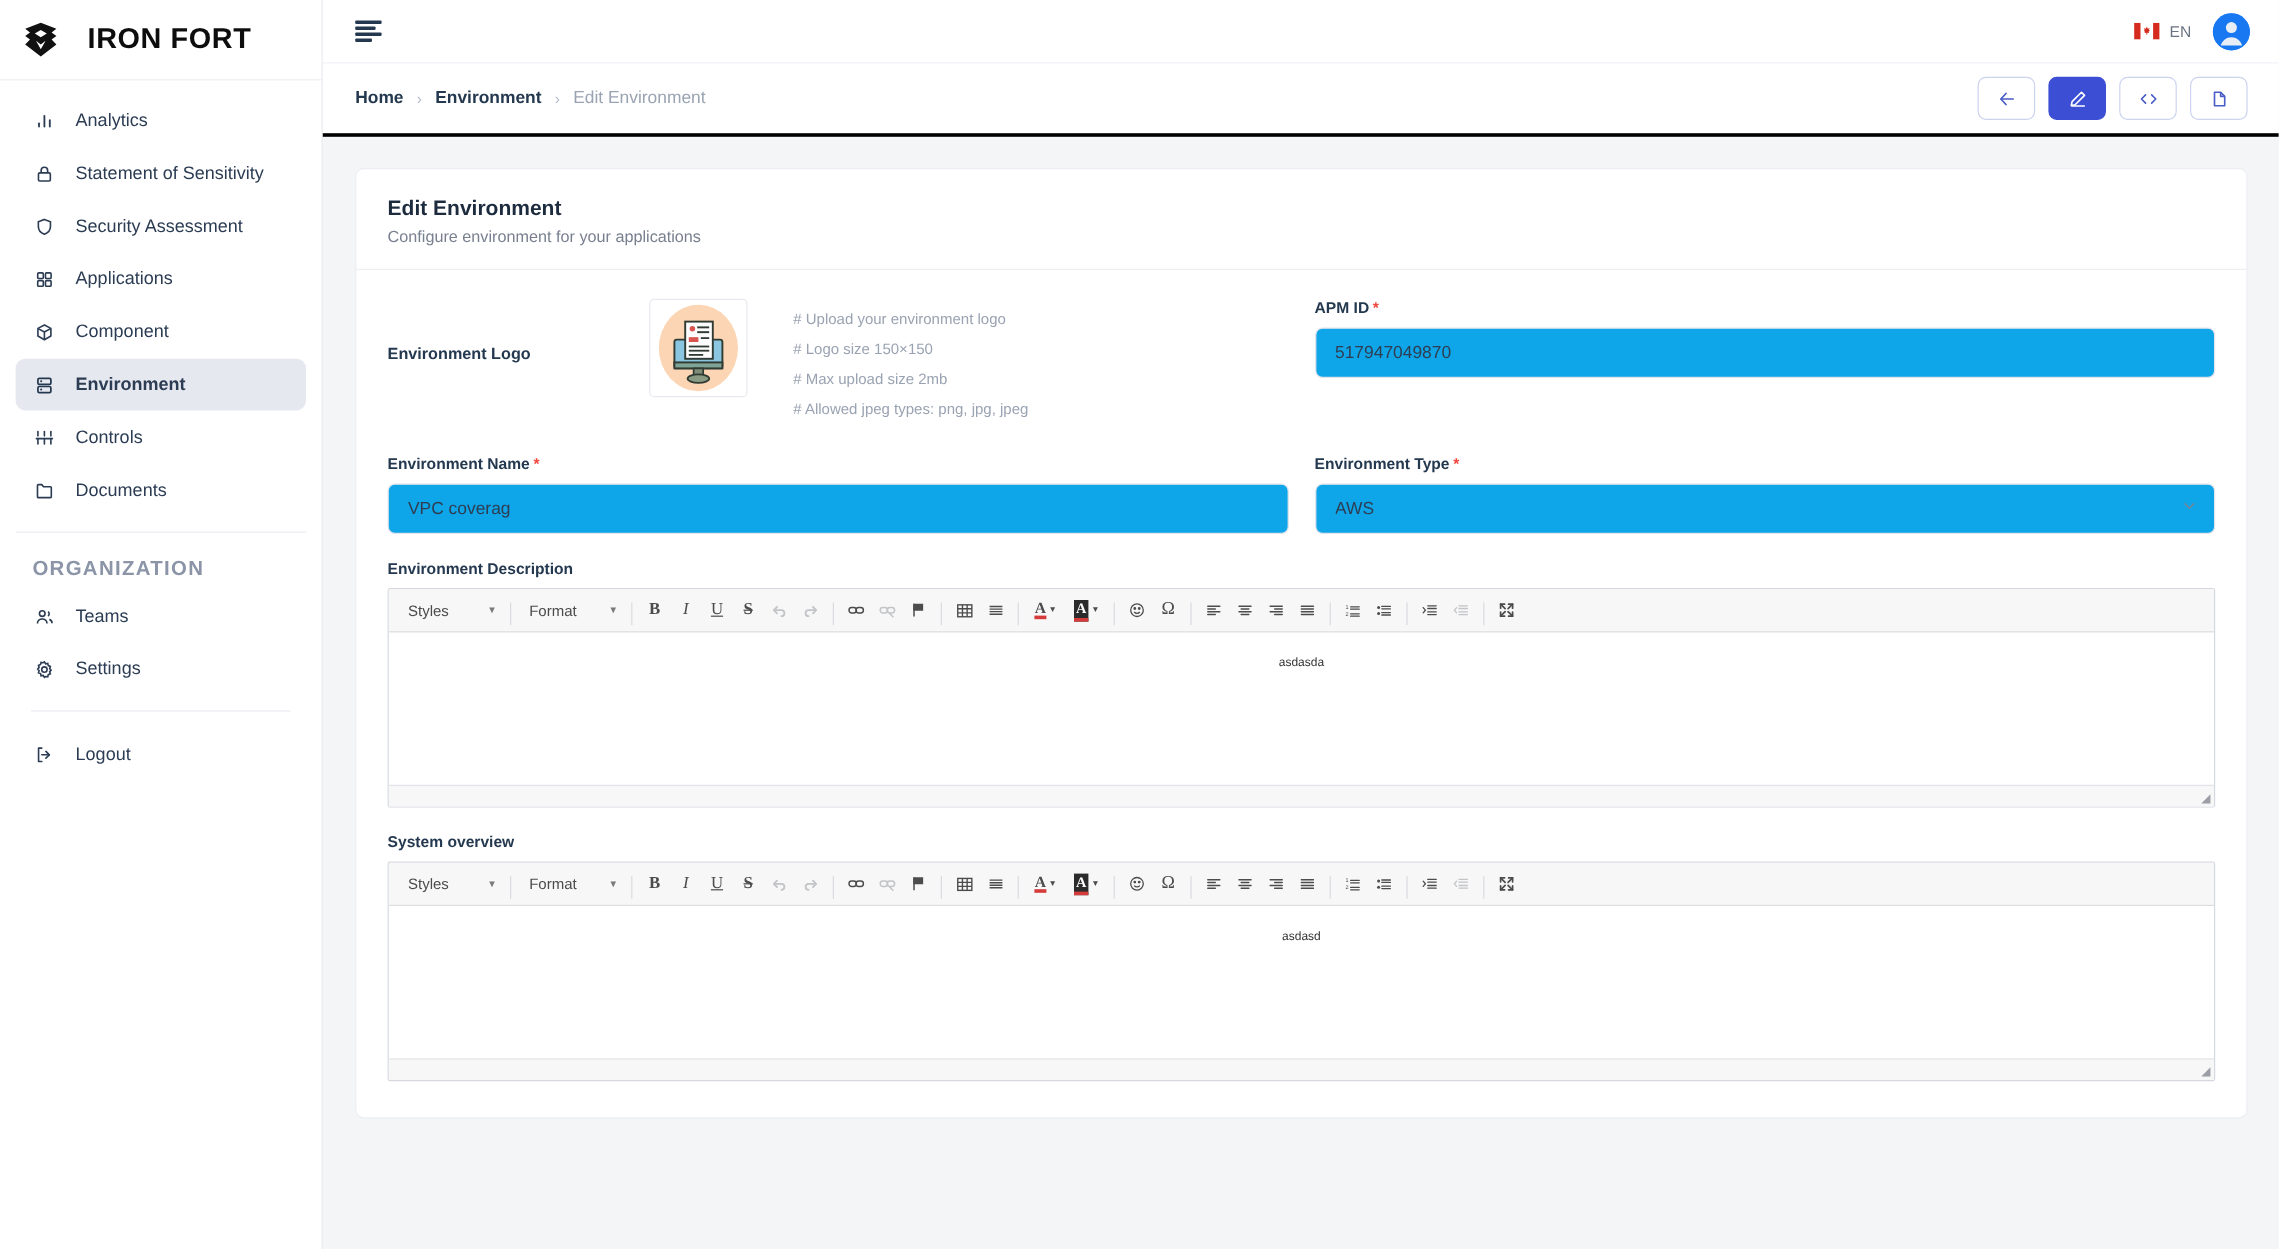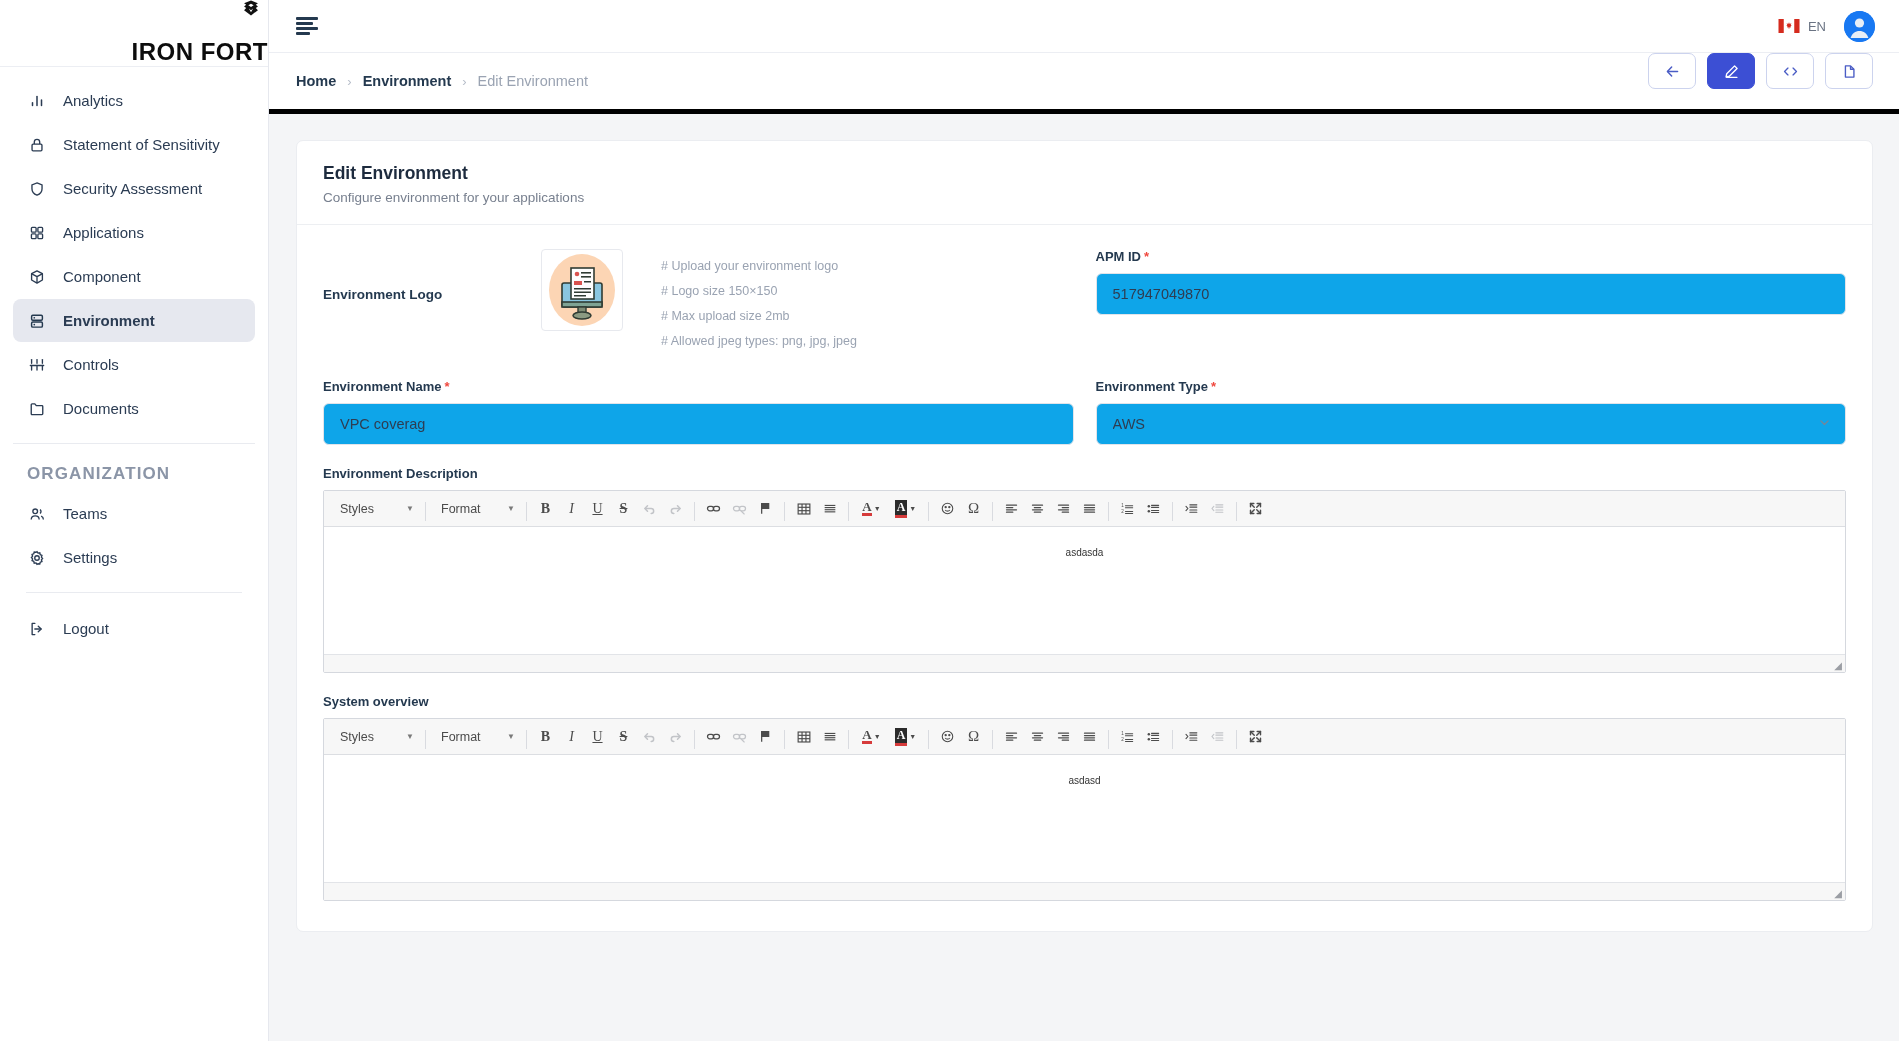--- a/index.html
+++ b/index.html
@@ -12,24 +12,23 @@
   .app { display: flex; width: 1899px; height: 1041px; }
 
   
   .sidebar {
     width: 269px; min-width: 269px; height: 1041px;
     background: #ffffff;
     border-right: 1px solid #e6e8ee;
     display: flex; flex-direction: column;
   }
   .brand {
-    height: 67px; display: flex; align-items: flex-end; gap: 22px;
+    height: 67px; display: flex; align-items: center; gap: 22px;
     padding-left: 17px;
     border-bottom: 1px solid #eceef3;
-    flex-direction: column;
   }
   .brand-mark { width: 34px; height: 30px; display: block; }
   .brand-text {
     font-size: 24px; font-weight: 700; letter-spacing: .5px;
     color: #0d0d0d; font-family: "Liberation Sans", sans-serif;
     font-stretch: condensed;
   }
   .nav { padding: 12px 13px 0 13px; }
   .nav-item {
     display: flex; align-items: center; gap: 16px;
@@ -62,22 +61,22 @@
   .lang { display: flex; align-items: center; gap: 8px; cursor: pointer; margin-left: 44px; }
   .flag { width: 22px; height: 14px; display: block; }
   .lang-label { font-size: 13px; color: #6a7383; font-weight: 500; }
   .avatar {
     width: 31px; height: 31px; border-radius: 50%; background: #1878f2;
     display: flex; align-items: flex-end; justify-content: center; overflow: hidden; cursor: pointer;
   }
 
   
   .crumbbar {
-    height: 61px; background: #fff; display: flex; 
-    padding: 0 26px 0 27px; border-bottom: 5px solid #000000;
+    height: 61px; background: #fff; display: flex; align-items: center;
+    padding: 0 26px 0 27px; border-bottom: 3px solid #000000;
   }
   .crumbs { display: flex; align-items: center; gap: 11px; font-size: 14.5px; }
   .crumb { color: #24394f; font-weight: 700; cursor: pointer; }
   .crumb.muted { color: #9aa3b2; font-weight: 400; cursor: default; }
   .crumb-sep { color: #b6bdc9; font-size: 13px; }
   .actions { margin-left: auto; display: flex; gap: 11px; }
   .abtn {
     width: 48px; height: 36px; border: 1px solid #ccd3ee; border-radius: 7px;
     background: #fff; display: flex; align-items: center; justify-content: center;
     cursor: pointer; color: #4a5cc5;

